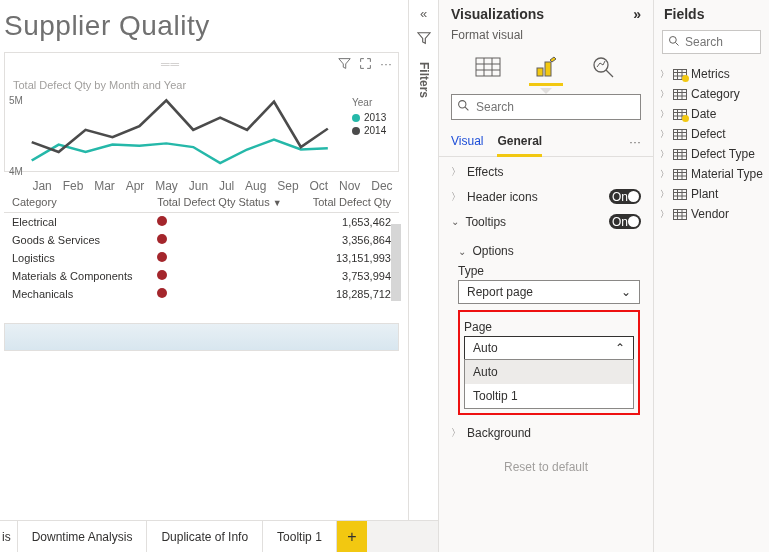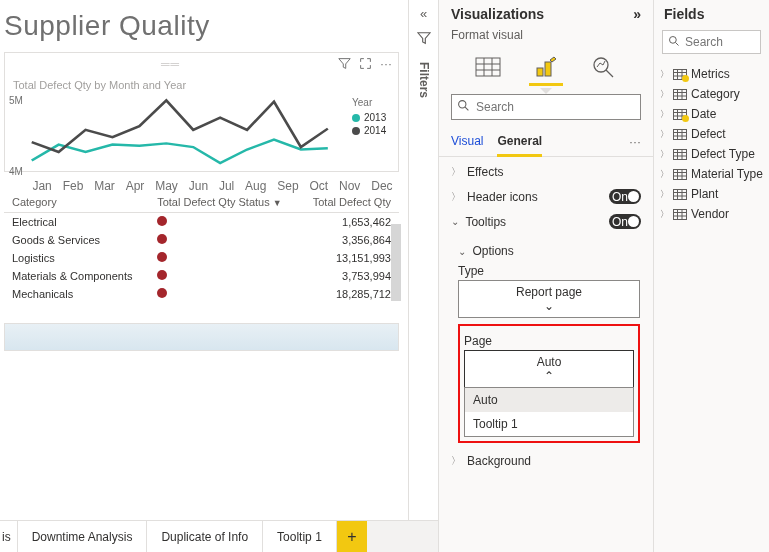--- a/index.html
+++ b/index.html
@@ -61,21 +61,21 @@
   .sub-tab-more { margin-left: auto; color:#605e5c; cursor:pointer; padding:6px 0;}
   
   .format-body { padding: 8px 12px; display: flex; flex-direction: column; gap: 10px; }
   .format-row { display: flex; align-items: center; gap: 6px; font-size: 12px; cursor: pointer; }
   .format-row .chev { font-size: 10px; color:#605e5c; }
   .toggle { margin-left: auto; width: 32px; height: 15px; background: #323130; border-radius: 8px; position: relative; font-size:12px; color:#fff; display:flex; align-items:center; padding-left:3px;}
   .toggle::after { content:""; width:11px; height:11px; background:#fff; border-radius:50%; position:absolute; right:2px; top:2px;}
   
   .options-box { border: 1px solid transparent; padding: 4px 0 0; }
   .field-label { font-size: 12px; margin: 4px 0 2px; }
-  .dropdown { display:flex; align-items:center; justify-content:space-between; border:1px solid #8a8886; background:#fff; padding:4px 8px; font-size:12px; cursor:pointer;flex-direction:column;}
+  .dropdown { display:flex; align-items:center; justify-content:space-between; border:1px solid #8a8886; background:#fff; padding:4px 8px; font-size:12px; cursor:pointer;}
   
   .red-box { border: 2px solid #e11; padding: 4px; margin-top: 6px; }
   .dd-list { border:1px solid #8a8886; background:#fff; margin-top:-1px; }
   .dd-item { padding:5px 8px; font-size:12px; cursor:pointer; }
   .dd-item.sel { background:#edebe9; }
   .dropdown.open { border-color:#323130;}
   
   .reset-link { text-align:center; color:#a19f9d; font-size:12px; margin-top:10px; cursor:pointer;}
   
   .fields-panel { position: absolute; left: 654px; top: 0; width: 115px; height: 552px; background: #faf9f8; }
@@ -289,20 +289,21 @@
             <div class="dd-item">Tooltip 1</div>
           </div>
         </div>
       </div>
     </div>
 
     <div class="format-row">
       <span class="chev">〉</span>
       <span>Background</span>
     </div>
+    <div class="reset-link">Reset to default</div>
   </div>
 </div>
 
 <div class="fields-panel">
   <div class="panel-header">
     <span>Fields</span>
   </div>
   <div class="fields-search">
     <span class="search-glyph"><svg width="12" height="12" viewBox="0 0 16 16">
           <circle cx="6.5" cy="6.5" r="4.5" fill="none" stroke="#605e5c" stroke-width="1.3"></circle>

